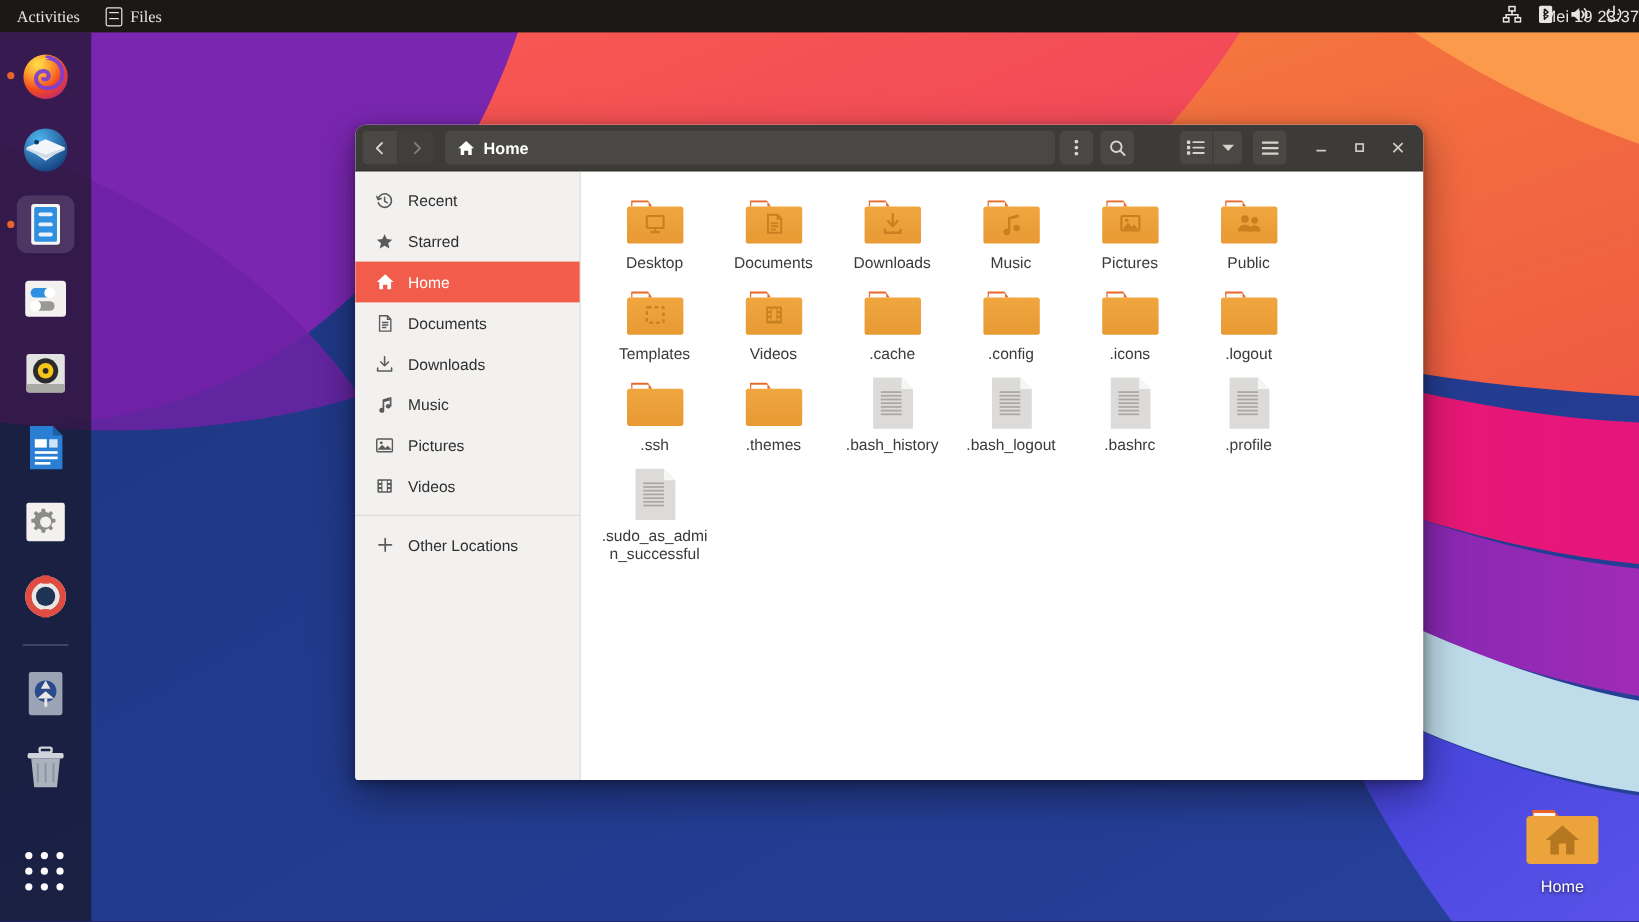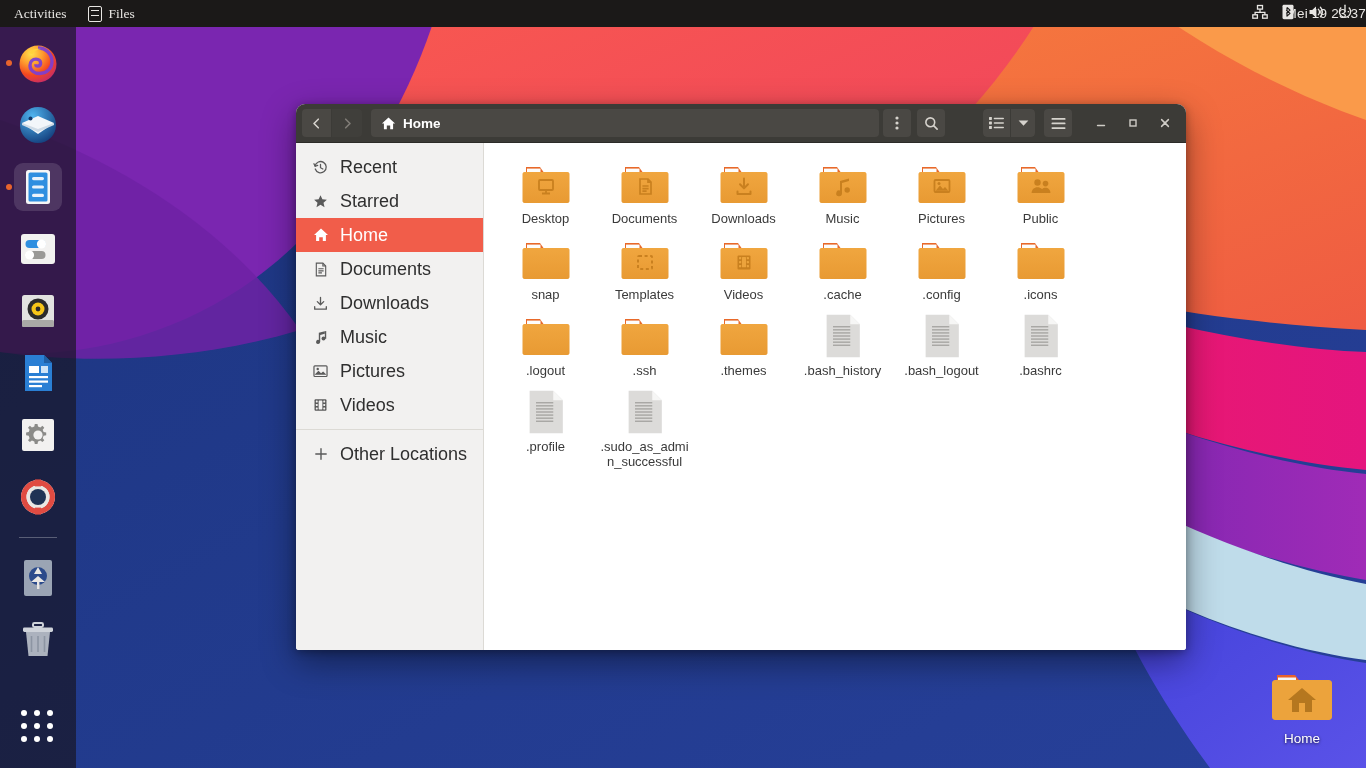--- a/index.html
+++ b/index.html
@@ -111,21 +111,21 @@
   .viewgroup .hb-sq:last-child  { border-radius:0 4px 4px 0; width:24px; }
   .wincontrols { display:flex; align-items:center; gap:6px; margin-left:16px; padding-right:8px; }
   .wc { width:26px; height:26px; display:flex; align-items:center; justify-content:center;
         color:#cfccc6; }
 
   #body { flex:1 1 auto; display:flex; min-height:0; }
 
   
   #sidebar {
     width:188px; flex:0 0 188px; background:#f2f1f0; border-right:1px solid #dcdad5;
-    padding-top:7px; font-size:18px; color:#3d3d3d;text-align:right;
+    padding-top:7px; font-size:13px; color:#3d3d3d;text-align:right;
   }
   .sb-item {
     display:flex; align-items:center; gap:11px; height:34px; padding:0 10px 0 16px;
     color:#2f2f2f;
   }
   .sb-item .ico { width:17px; display:flex; justify-content:center; color:#5a5a5a; }
   .sb-item.selected { background:#f15d4a; color:#fff; }
   .sb-item.selected .ico { color:#fff; }
   .sb-sep { height:1px; background:#dcdad5; margin:7px 0; }
 
@@ -673,28 +673,20 @@
               <circle cx="21.5" cy="19.5" r="3.2"></circle>
                 <path d="M15.6 30 c0-3.6 2.6-5.8 5.9-5.8 c3.3 0 5.9 2.2 5.9 5.8 Z"></path>
               <circle cx="29.5" cy="20.6" r="2.8"></circle>
                 <path d="M24.6 30 c0-3.2 2.2-5.2 4.9-5.2 c2.7 0 4.9 2 4.9 5.2 Z"></path>
             </g>
           </svg>
         </span>
         <span class="fname">Public</span>
       </div>
 
-      <div class="fitem">
-        <span class="ficon">
-          <svg width="50" height="44" viewBox="0 0 50 44">
-              <use href="#sym-folder"></use>
-            </svg>
-        </span>
-        <span class="fname">snap</span>
-      </div>
 
       <div class="fitem">
         <span class="ficon">
           <svg width="50" height="44" viewBox="0 0 50 44">
             <use href="#sym-folder"></use>
             <rect x="18" y="17" width="14" height="13" rx="1" fill="none" stroke="#c9801f" stroke-width="2" stroke-dasharray="3 2.6"></rect>
           </svg>
         </span>
         <span class="fname">Templates</span>
       </div>

